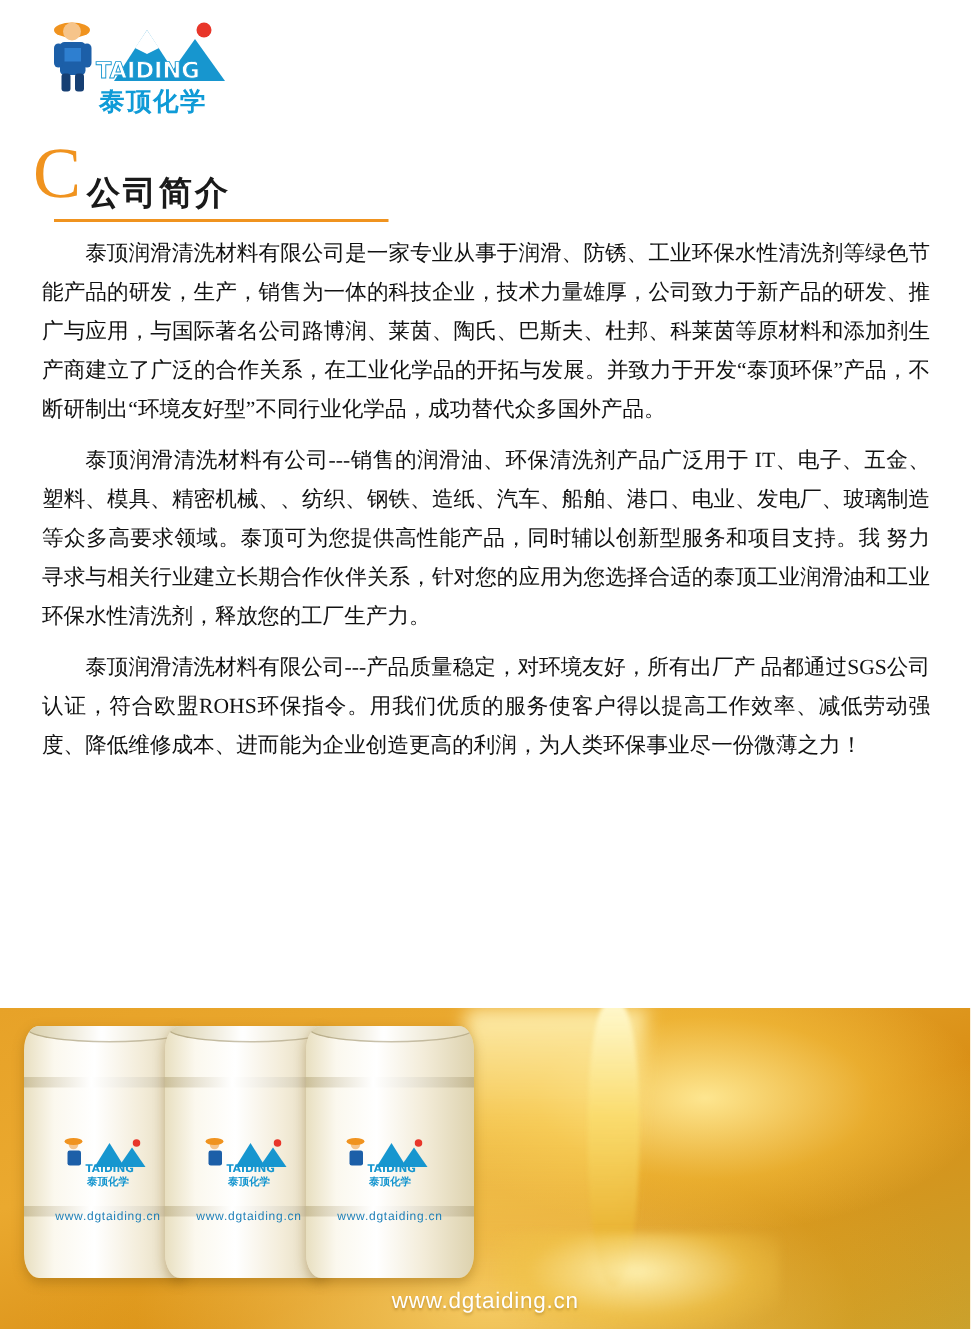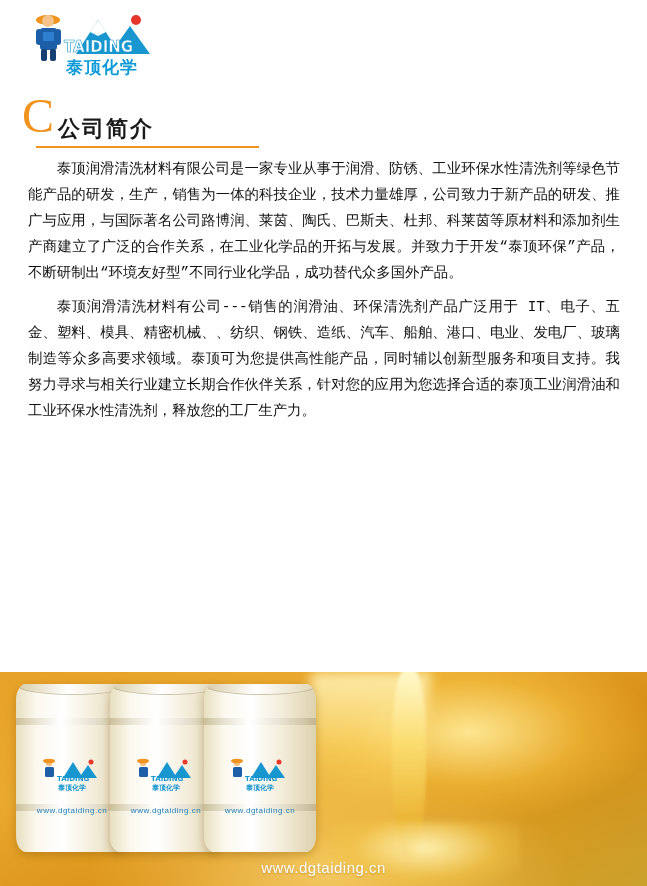--- a/index.html
+++ b/index.html
@@ -103,21 +103,21 @@
     width: 592px;
   }
   .para {
     font-size: 14.4px;
     line-height: 26px;
     color: #111111;
     text-align: justify;
     text-justify: inter-ideograph;
     text-indent: 2em;
     margin: 0 0 8px 0;
-    font-family: Liberation Mono, monospace;
+    font-family: Liberation Serif, serif;
   }
 
   
   .photo {
     position: absolute;
     left: 0;
     top: 672px;
     width: 647px;
     height: 214px;
     overflow: hidden;
@@ -265,20 +265,21 @@
 
   <div class="title-wrap">
     <span class="title-c">C</span>
     <span class="title-cn">公司简介</span>
     <div class="title-underline"></div>
   </div>
 
   <div class="body-text">
     <p class="para">泰顶润滑清洗材料有限公司是一家专业从事于润滑、防锈、工业环保水性清洗剂等绿色节能产品的研发，生产，销售为一体的科技企业，技术力量雄厚，公司致力于新产品的研发、推广与应用，与国际著名公司路博润、莱茵、陶氏、巴斯夫、杜邦、科莱茵等原材料和添加剂生产商建立了广泛的合作关系，在工业化学品的开拓与发展。并致力于开发“泰顶环保”产品，不断研制出“环境友好型”不同行业化学品，成功替代众多国外产品。</p>
     <p class="para">泰顶润滑清洗材料有公司---销售的润滑油、环保清洗剂产品广泛用于 IT、电子、五金、塑料、模具、精密机械、、纺织、钢铁、造纸、汽车、船舶、港口、电业、发电厂、玻璃制造等众多高要求领域。泰顶可为您提供高性能产品，同时辅以创新型服务和项目支持。我 努力寻求与相关行业建立长期合作伙伴关系，针对您的应用为您选择合适的泰顶工业润滑油和工业环保水性清洗剂，释放您的工厂生产力。</p>
+    <p class="para">泰顶润滑清洗材料有限公司---产品质量稳定，对环境友好，所有出厂产 品都通过SGS公司认证，符合欧盟ROHS环保指令。用我们优质的服务使客户得以提高工作效率、减低劳动强度、降低维修成本、进而能为企业创造更高的利润，为人类环保事业尽一份微薄之力！</p>
   </div>
 
   <div class="photo">
     <div class="photo-bg"></div>
     <div class="photo-sheen"></div>
     <div class="oil-stream"></div>
     <div class="oil-pool"></div>
 
     <div class="drum d1">
       <div class="top-ellipse"></div>

